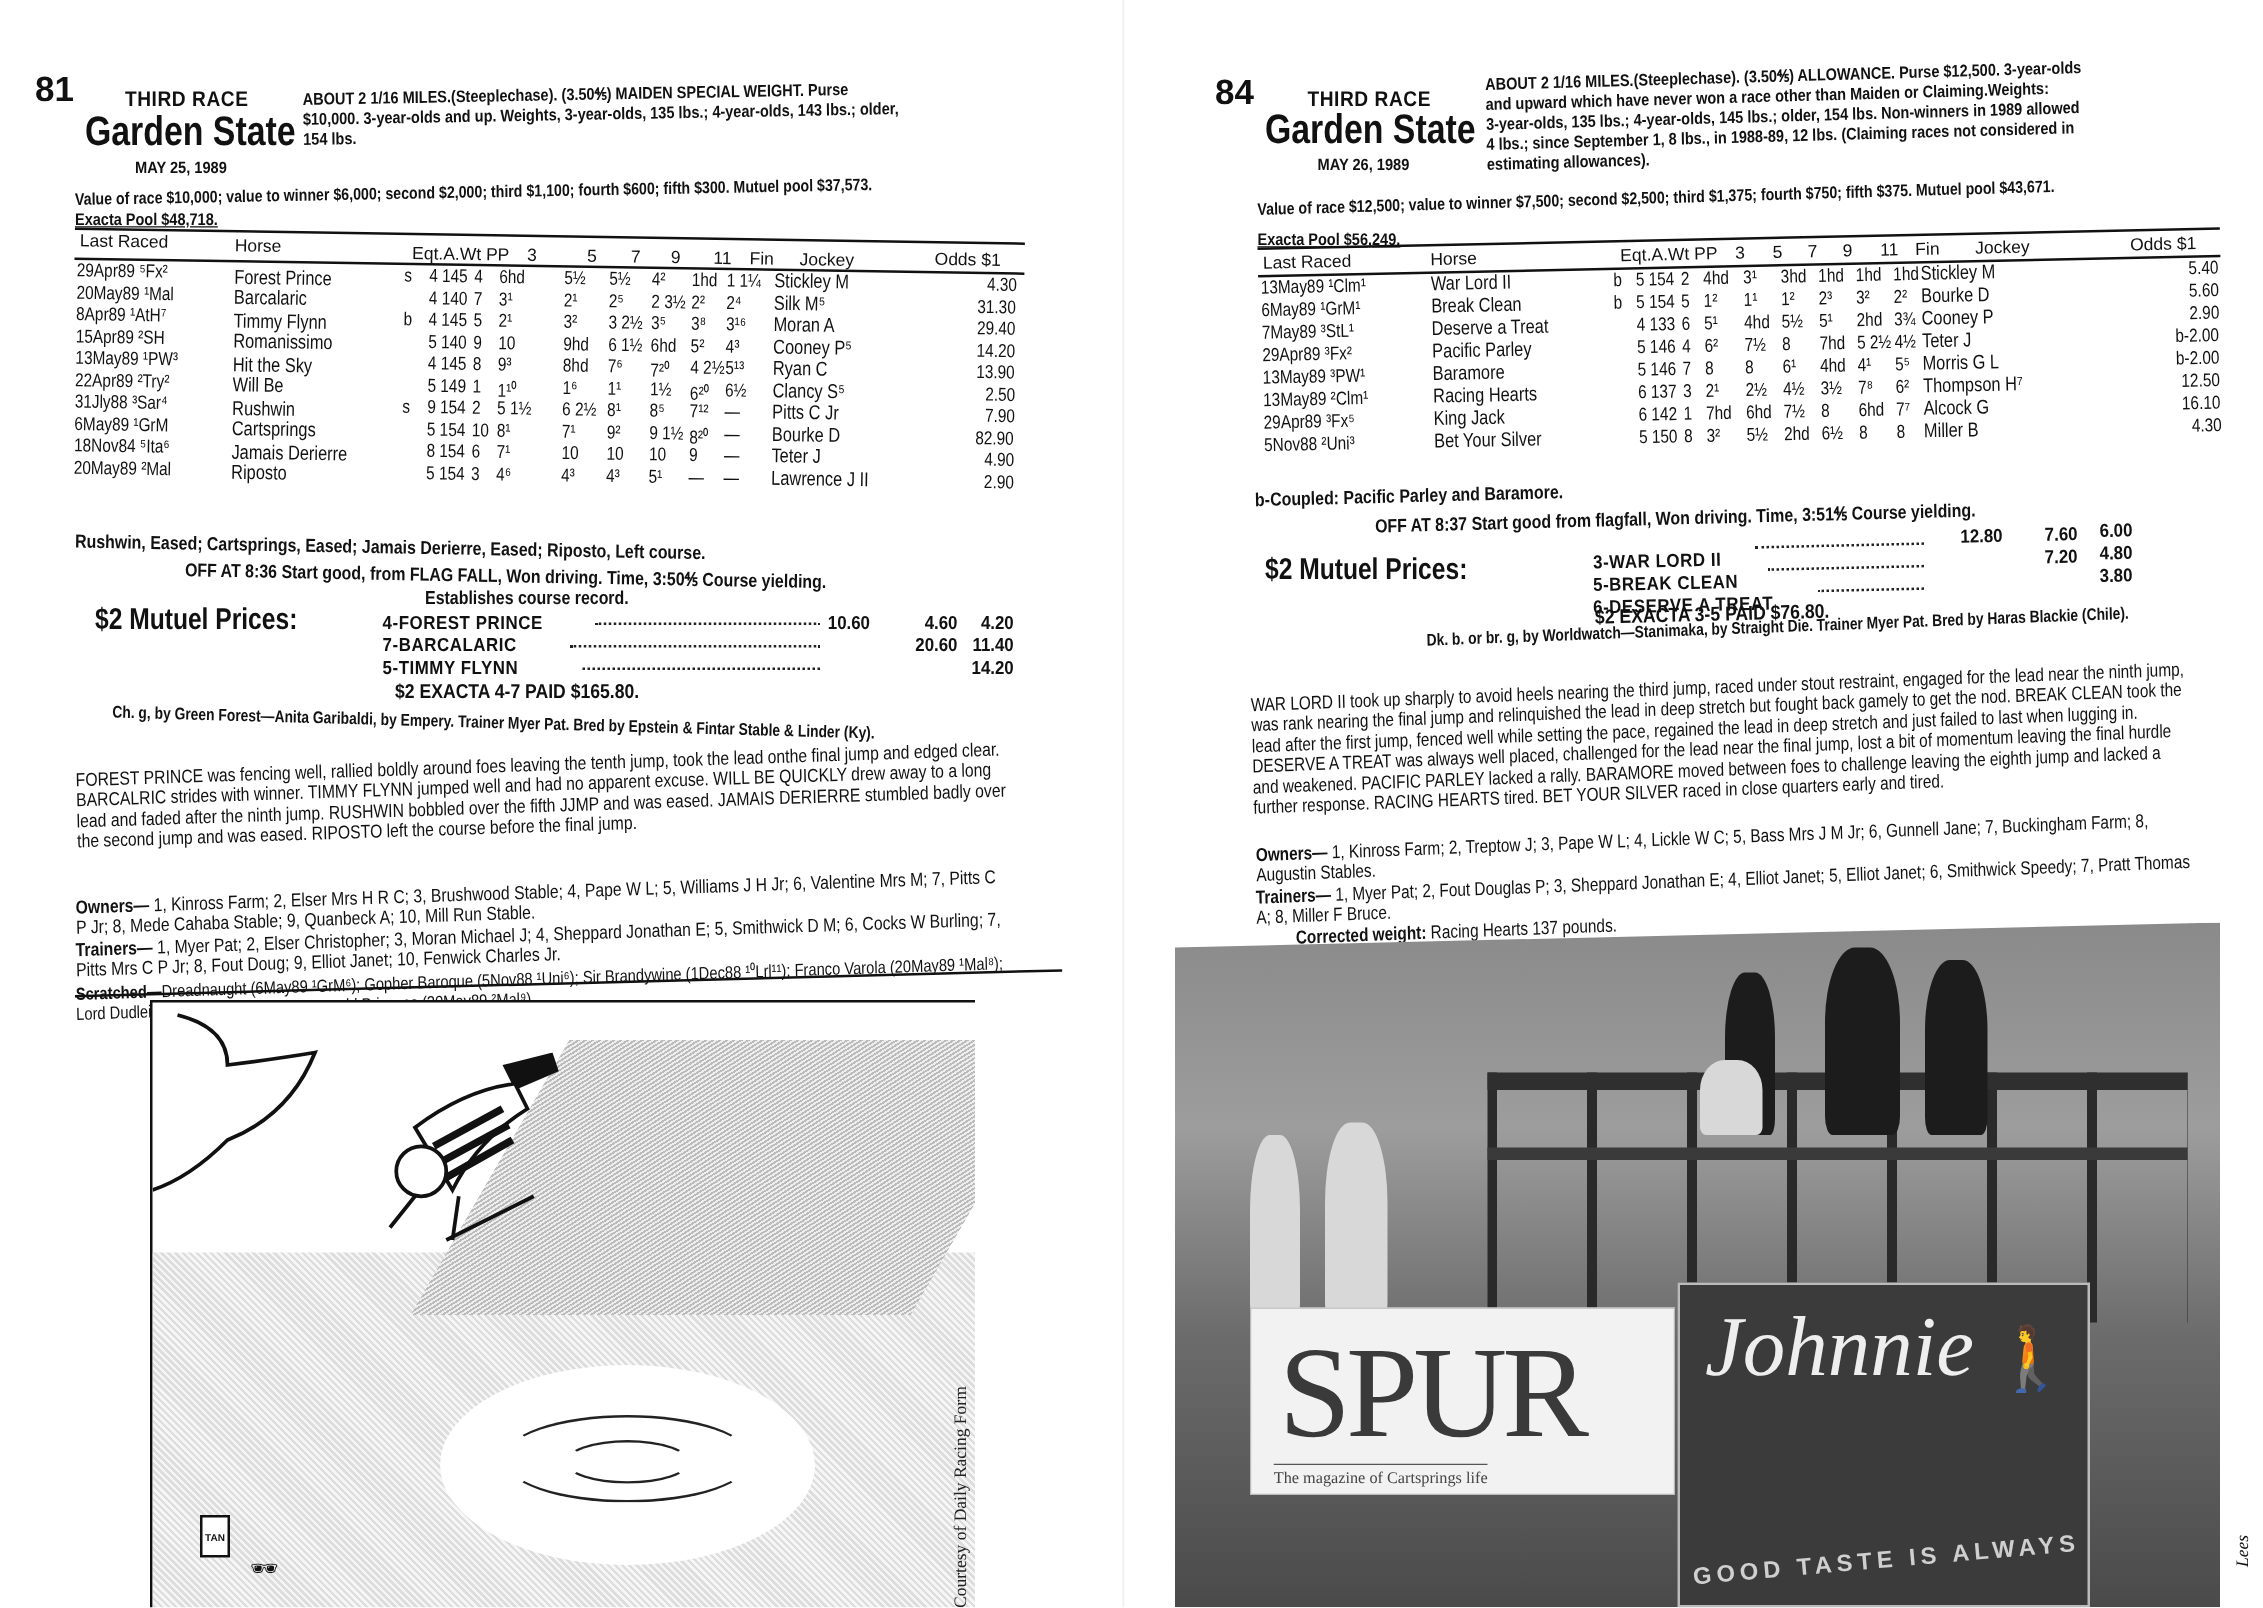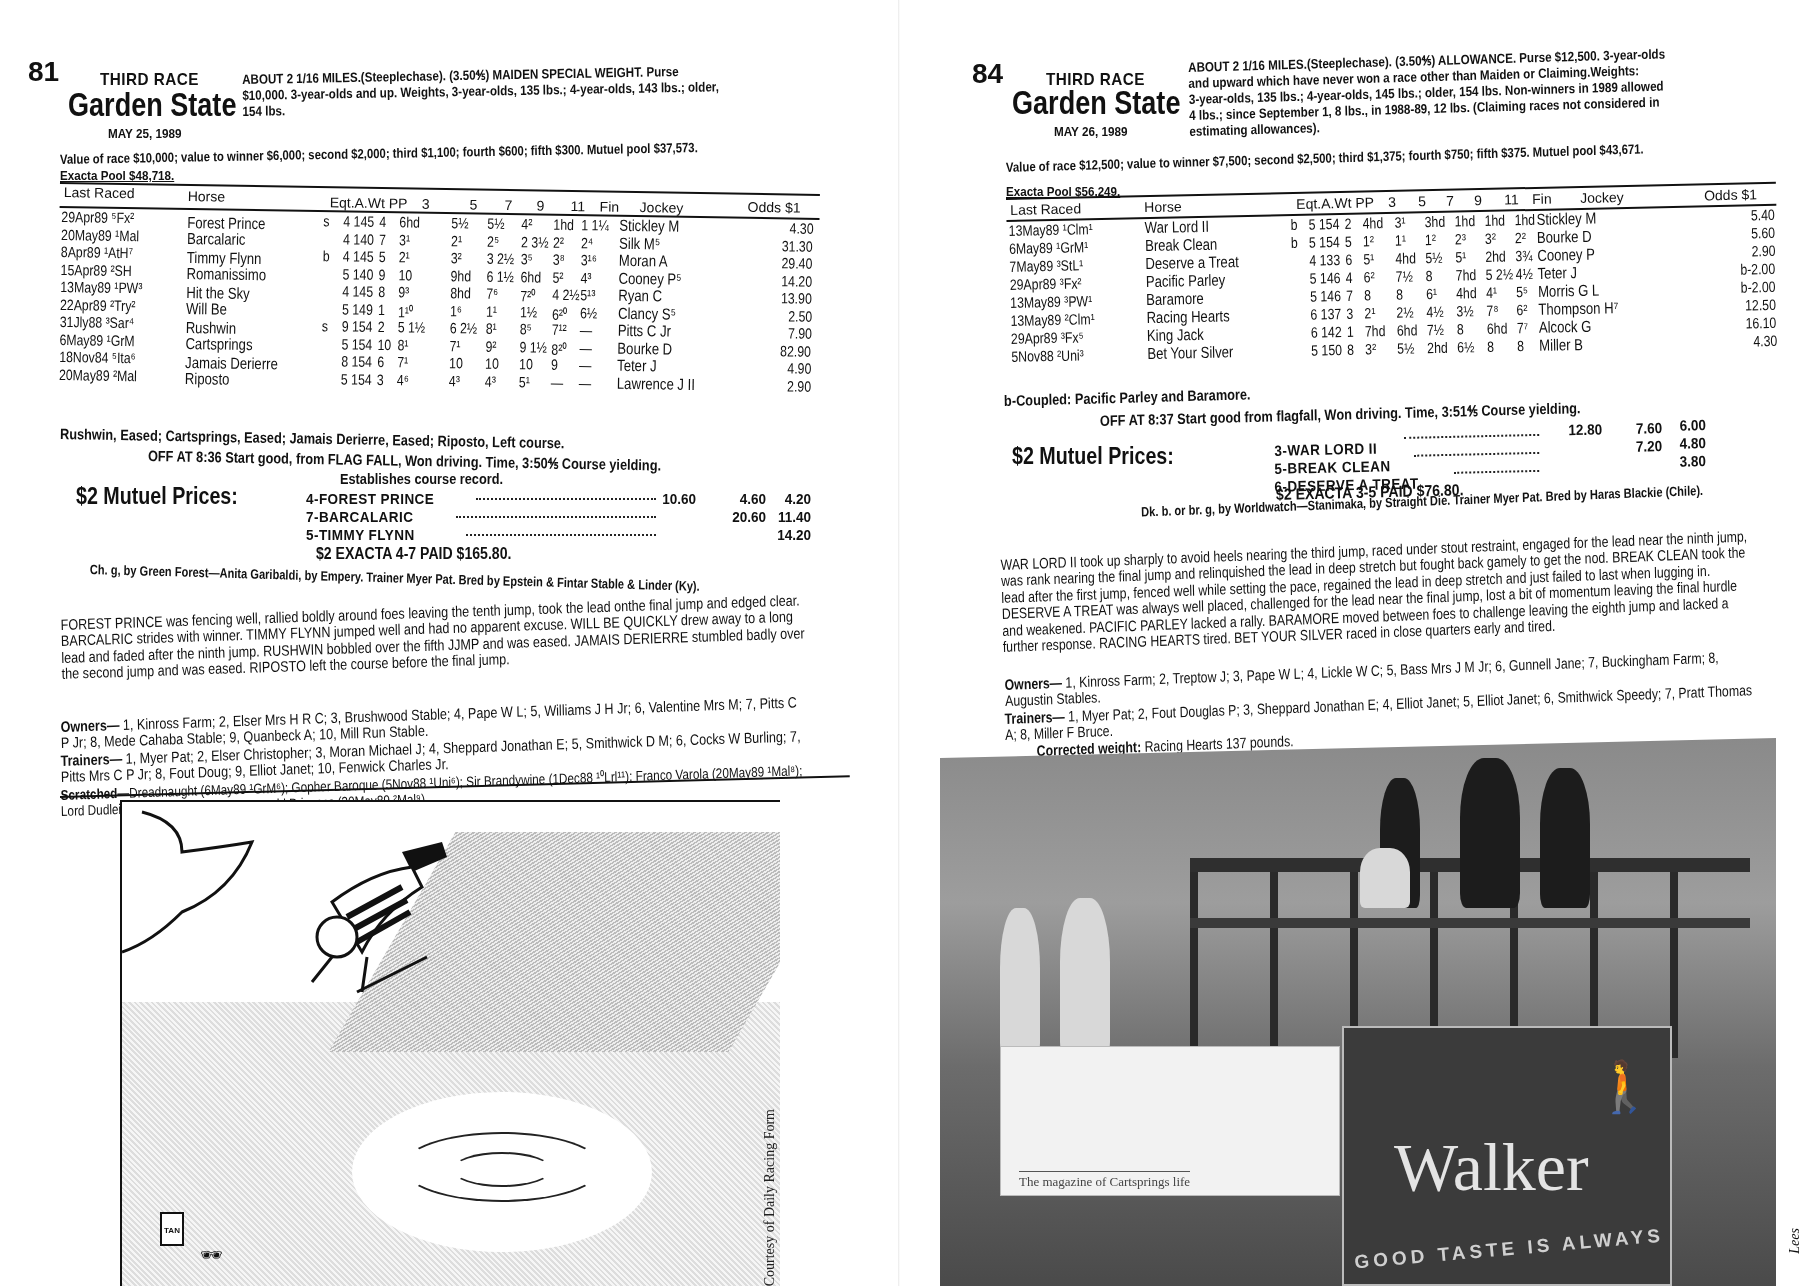--- a/index.html
+++ b/index.html
@@ -520,21 +520,22 @@
   <div class="stand"></div>
   <div class="beam"></div>
   <div class="beam2"></div>
   <div class="figure" style="left:440px;top:40px;width:40px;height:130px;"></div>
   <div class="figure" style="left:520px;top:20px;width:60px;height:150px;"></div>
   <div class="figure light" style="left:420px;top:110px;width:50px;height:60px;"></div>
   <div class="figure" style="left:600px;top:30px;width:50px;height:140px;"></div>
   <div class="figure light" style="left:60px;top:170px;width:40px;height:150px;"></div>
   <div class="figure light" style="left:120px;top:160px;width:50px;height:160px;"></div>
   <div class="spur">
+    <div class="logo">SPUR</div>
     <div class="tag">The magazine of Cartsprings life</div>
   </div>
   <div class="jw">
+    <div class="j1">Johnnie</div>
     <div class="walker">🚶</div>
-    <div class="j2">Walker</div>
     <div class="j3">GOOD TASTE IS ALWAYS</div>
   </div>
 </div>
 <div class="photo-credit">Lees</div>
 
 </body></html>

